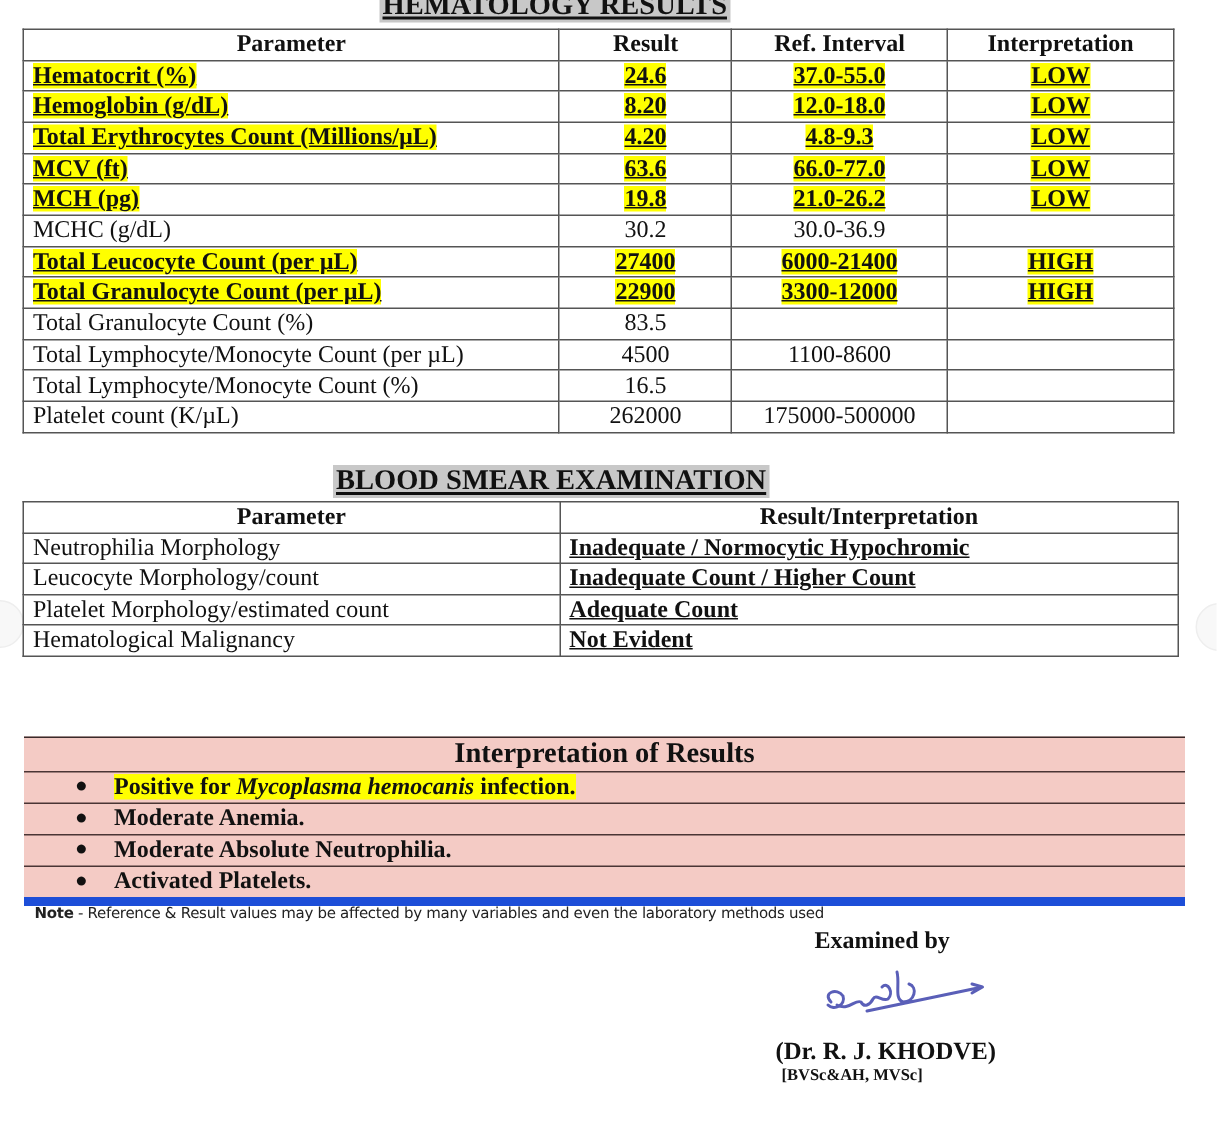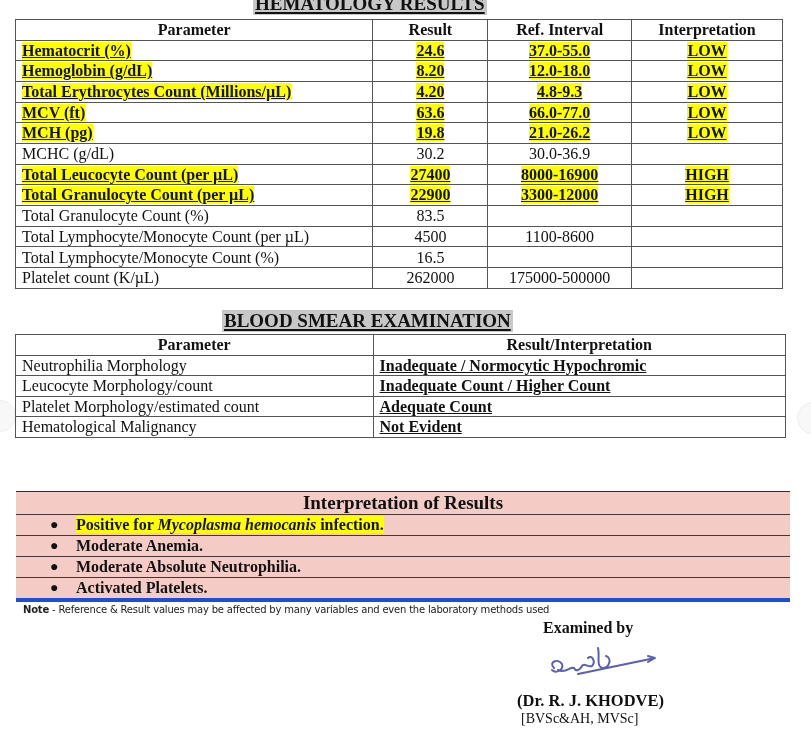--- a/index.html
+++ b/index.html
@@ -29,38 +29,38 @@
   #hema-table col.c4 { width: 151px; }
   #hema-table td { height: 19.7px; }
 
   #smear-table { left: 15px; top: 334px; width: 771px; }
   #smear-table col.c1 { width: 358px; }
   #smear-table col.c2 { width: 413px; }
   #smear-table td.tall { vertical-align: top; height: 40px; }
 
   #interp-box {
     position: absolute; left: 16px; top: 491px; width: 774px; background: #f4cbc5;
-    border-top: 1.5px solid #3a2a2a; border-bottom: 4px solid #1d4ed8;
+    border-top: 1.5px solid #3a2a2a; border-bottom: 6px solid #1d4ed8;
   }
   #interp-box .head { text-align: center; font-weight: bold; font-size: 19px; height: 22px; line-height: 22px; border-bottom: 1.5px solid #4a3535; }
   #interp-box .item { height: 20px; line-height: 20px; font-weight: bold; font-size: 16px; border-bottom: 1.5px solid #4a3535; position: relative; padding-left: 60px; }
   #interp-box .item:last-child { border-bottom: none; }
   #interp-box .bullet { position: absolute; left: 34px; top: 0; font-size: 14px; }
   #interp-box .item .txt.hl { background: #ffff00; }
 
   #note {
     position: absolute; left: 23px; top: 604px; font-family: "DejaVu Sans", sans-serif;
     font-size: 10px; color: #222; white-space: nowrap; letter-spacing: -0.2px;
   }
   #note b { font-weight: bold; }
 
   #examined { position: absolute; left: 543px; top: 619px; font-weight: bold; font-size: 16px; text-align: center; }
   #signature { position: absolute; left: 540px; top: 640px; width: 130px; height: 45px; }
   #doc-name { position: absolute; left: 517px; top: 691px; font-weight: bold; font-size: 16.5px; white-space: nowrap; }
-  #doc-qual { position: absolute; left: 521px; top: 711px; font-weight: normal; font-size: 14px; white-space: nowrap; }
+  #doc-qual { position: absolute; left: 521px; top: 711px; font-weight: bold; font-size: 11px; white-space: nowrap; }
 
   .nav-arrow {
     position: absolute; width: 30px; height: 30px; border-radius: 50%;
     background: rgba(245,245,245,0.7); border: 1px solid #eee; top: 400px;
   }
   #prev-arrow { left: -16px; }
   #next-arrow { right: -18px; top: 402px; }
 </style>
 </head>
 <body>
@@ -118,21 +118,21 @@
       </tr>
       <tr>
         <td><span>MCHC (g/dL)</span></td>
         <td class="c"><span>30.2</span></td>
         <td class="c"><span>30.0-36.9</span></td>
         <td class="c"><span></span></td>
       </tr>
       <tr>
         <td class="bold"><span class="hl">Total Leucocyte Count (per µL)</span></td>
         <td class="c bold"><span class="hl">27400</span></td>
-        <td class="c bold"><span class="hl">8000-16900</span></td>
+        <td class="c bold"><span class="hl">6000-21400</span></td>
         <td class="c bold"><span class="hl">HIGH</span></td>
       </tr>
       <tr>
         <td class="bold"><span class="hl">Total Granulocyte Count (per µL)</span></td>
         <td class="c bold"><span class="hl">22900</span></td>
         <td class="c bold"><span class="hl">3300-12000</span></td>
         <td class="c bold"><span class="hl">HIGH</span></td>
       </tr>
       <tr>
         <td><span>Total Granulocyte Count (%)</span></td>

